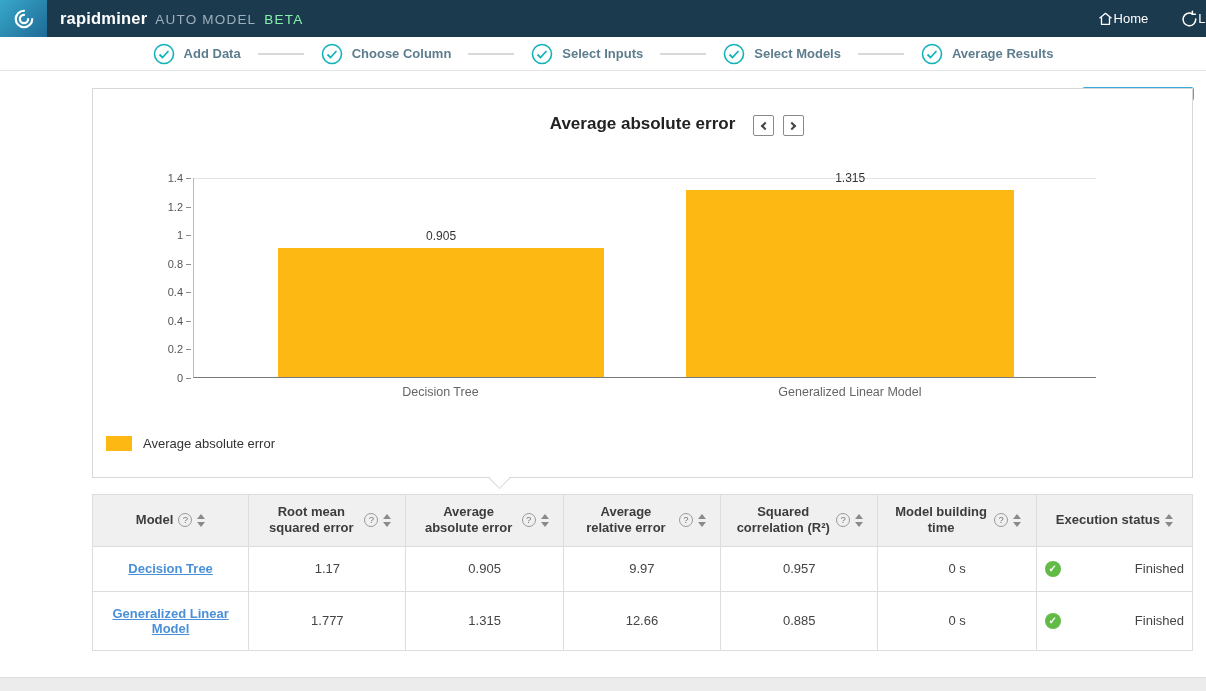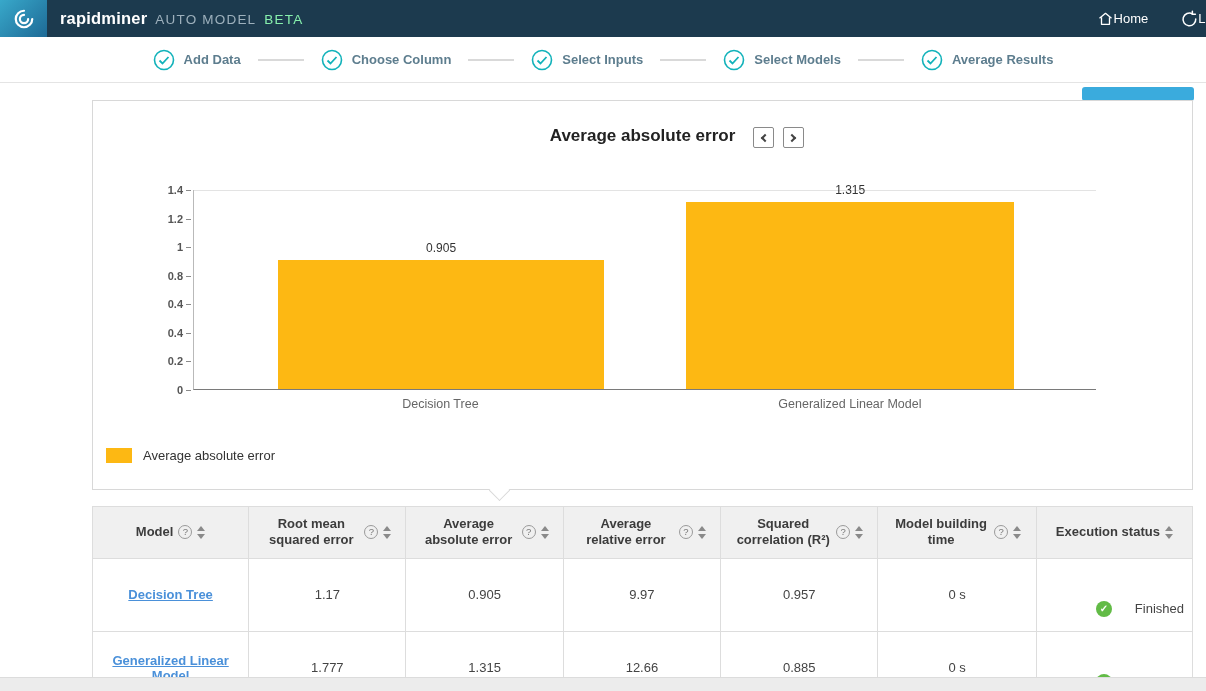--- a/index.html
+++ b/index.html
@@ -13,21 +13,21 @@
   .logo-tile { width: 47px; height: 37px; background: linear-gradient(135deg,#38a8ca,#1e6a96); display: flex; align-items: center; justify-content: center; flex: none; }
   .brand { margin-left: 13px; display: flex; align-items: baseline; gap: 8px; white-space: nowrap; }
   .brand-name { font-weight: bold; font-size: 16.5px; letter-spacing: .2px; text-align: right; }
   .brand-product { color: #9db0bc; font-size: 13.5px; letter-spacing: 1.2px; }
   .brand-beta { color: #86efac; font-size: 13.5px; letter-spacing: 1.2px; }
   .topbar-right { margin-left: auto; display: flex; align-items: center; gap: 32px; }
   .top-item { display: flex; align-items: center; font-size: 13px; cursor: pointer; white-space: nowrap; }
   .top-item.logout { margin-right: -14px; }
 
   
-  .stepper { height: 46px; background: #fff; border-bottom: 1px solid #e4e4e4; display: flex; align-items: center; justify-content: center; }
+  .stepper { height: 34px; background: #fff; border-bottom: 1px solid #e4e4e4; display: flex; align-items: center; justify-content: center; }
   .step { display: flex; align-items: center; gap: 9px; cursor: pointer; }
   .step-label { font-size: 13px; font-weight: bold; color: #5d7d8e; }
   .connector { width: 46px; height: 2px; background: #d9d9d9; margin: 0 17px; }
 
   
   .cta { position: absolute; top: 87px; right: 12px; width: 112px; height: 14px; background: #3aabdd; border: none; border-radius: 3px; cursor: pointer; padding: 0; }
 
   
   .main { margin: 17px 13px 0 92px; }
 
@@ -36,21 +36,21 @@
   .card-title { position: relative; text-align: center; height: 24px; }
   .card-title h2 { margin: 0; font-size: 17px; color: #222; font-weight: bold; display: inline-block; }
   .chart-nav { position: absolute; top: 1px; left: calc(50% + 110px); display: flex; gap: 9px; }
   .chart-nav button { width: 21px; height: 21px; background: #fff; border: 1px solid #8a8a8a; border-radius: 2px; display: flex; align-items: center; justify-content: center; cursor: pointer; padding: 0; }
   .chev { width: 6px; height: 6px; border-left: 2px solid #444; border-bottom: 2px solid #444; display: inline-block; }
   .chev-l { transform: rotate(45deg); margin-left: 3px; }
   .chev-r { transform: rotate(225deg); margin-right: 3px; }
 
   .chart-wrap { margin: 40px 96px 0 58px; position: relative; }
   .y-axis { position: absolute; left: 0; top: 0; width: 42px; height: 200px; }
-  .ytick { position: absolute; right: 10px; transform: translateY(-50%); font-size: 11px; color: #555; font-weight: bold; }
+  .ytick { position: absolute; right: 10px; transform: translateY(-50%); font-size: 11px; color: #555; }
   .ytick::after { content: ""; position: absolute; right: -8px; top: 50%; width: 5px; height: 1px; background: #8a8a8a; }
   .plot { margin-left: 42px; height: 200px; position: relative; border-left: 1px solid #b9b9b9; border-bottom: 1px solid #7a7a7a; }
   .gridtop { position: absolute; top: 0; left: 0; right: 0; height: 1px; background: #e3e3e3; }
   .bar-group { position: absolute; top: 0; bottom: 0; }
   .bg0 { left: 9.3%;  width: 36.2%; }
   .bg1 { left: 54.6%; width: 36.3%; }
   .bar { position: absolute; bottom: 0; left: 0; right: 0; }
   .bar-value { position: absolute; left: 50%; transform: translateX(-50%); font-size: 12px; color: #333; white-space: nowrap; }
   .x-labels { margin-left: 42px; position: relative; height: 28px; font-size: 12.5px; color: #666; }
   .x-labels span { position: absolute; top: 7px; text-align: center; }
@@ -67,21 +67,21 @@
   .results td { text-align: center; padding: 14px 8px; }
   .th-inner { display: flex; align-items: center; justify-content: center; gap: 5px; line-height: 1.25; }
   .th-label { text-align: center; max-width: 96px; }
   .nowrap { white-space: nowrap; max-width: none; }
   .help-icon { width: 14px; height: 14px; min-width: 14px; border: 1px solid #9a9a9a; border-radius: 50%; color: #777; font-size: 9.5px; display: inline-flex; align-items: center; justify-content: center; font-weight: normal; }
   .help-icon::before { content: "?"; }
   .sort-icon { display: inline-flex; flex-direction: column; gap: 3px; }
   .tri-up   { width: 0; height: 0; border-left: 4px solid transparent; border-right: 4px solid transparent; border-bottom: 5px solid #8a8a8a; }
   .tri-down { width: 0; height: 0; border-left: 4px solid transparent; border-right: 4px solid transparent; border-top: 5px solid #8a8a8a; }
   a.model-link { color: #4a90d9; font-weight: bold; text-decoration: underline; cursor: pointer; }
-  .status { display: flex; align-items: center; justify-content: flex-end; gap: 23px; margin-top: 28px; }
+  .status { display: flex; align-items: center; justify-content: space-between; gap: 23px; }
   .status-dot { width: 16px; height: 16px; min-width: 16px; border-radius: 50%; background: #62bb46; color: #fff; font-size: 10px; display: inline-flex; align-items: center; justify-content: center; font-weight: bold; }
   .status-dot::before { content: "✓"; }
 
   .footer-strip { position: absolute; bottom: 0; left: 0; right: 0; height: 14px; background: #ececec; border-top: 1px solid #dcdcdc; }
 </style>
 </head>
 <body>
 
 <header class="topbar">
   <div class="logo-tile">

